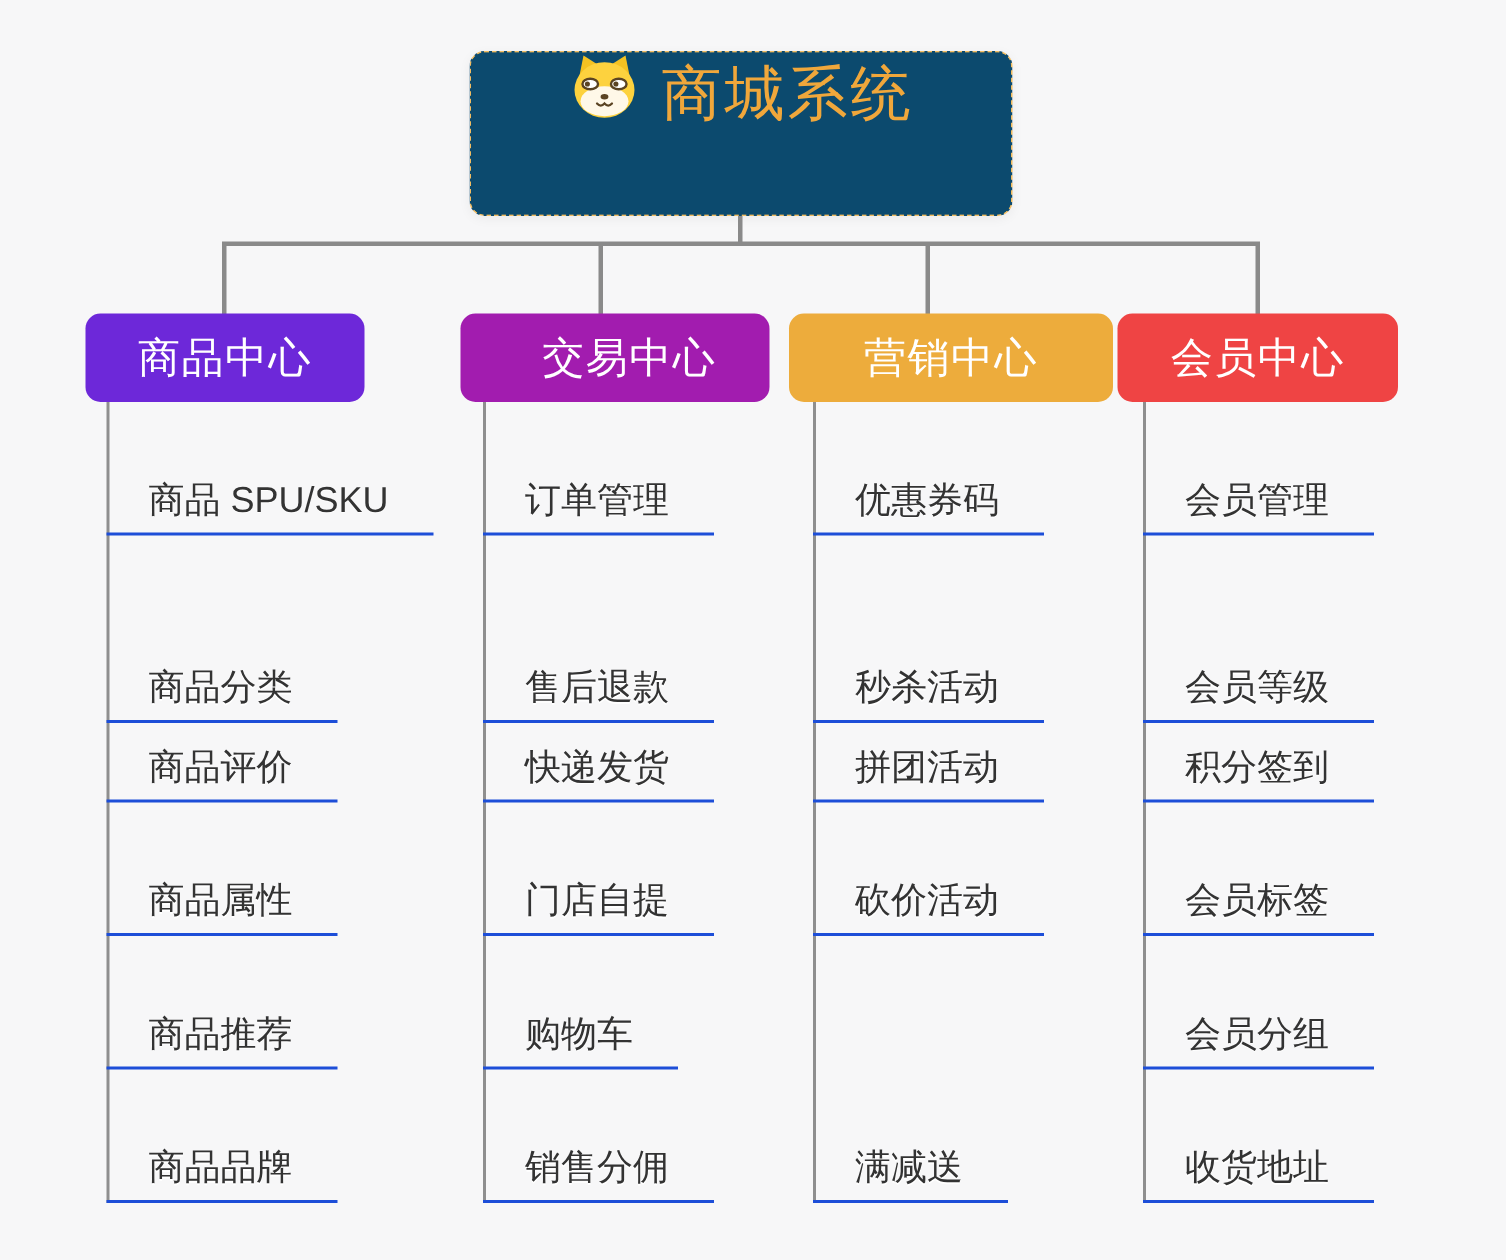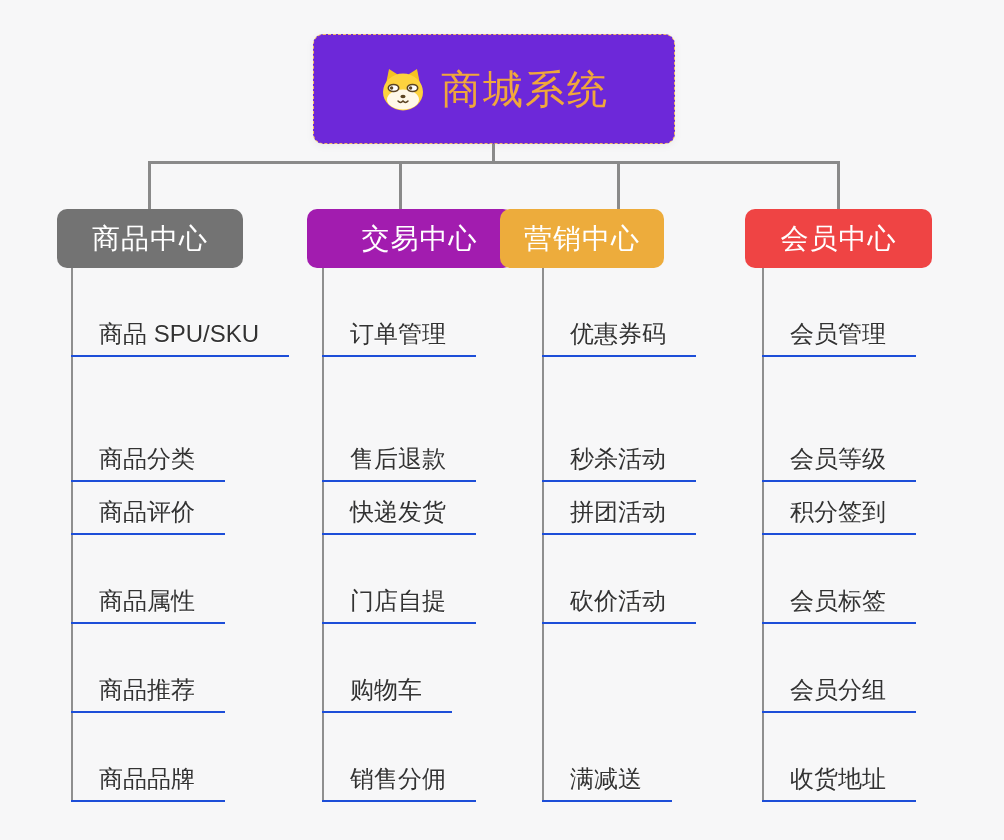--- a/index.html
+++ b/index.html
@@ -1,42 +1,42 @@
 <!DOCTYPE html>
 <html><head>
 <meta charset="utf-8">
 <style>
   html,body{margin:0;padding:0;}
   body{font-family:"Liberation Sans","DejaVu Sans",sans-serif;}
   .canvas{position:relative;width:1004px;height:840px;background:#f7f7f8;overflow:hidden;}
 
   
   .root-node{position:absolute;left:313px;top:34px;width:362px;height:110px;
-    background:#6d28d9;border:1px dashed #f2bd62;border-radius:10px;
+    background:#0c4a6e;border:1px dashed #f2bd62;border-radius:10px;
     box-shadow:0 2px 8px rgba(0,0,0,0.05);
-    display:flex;align-items:center;justify-content:center;gap:14px;box-sizing:border-box;}
+    display:flex;justify-content:center;gap:14px;box-sizing:border-box;}
   .root-title{font-size:40px;color:#f0a73b;letter-spacing:2px;white-space:nowrap;}
 
   
   .line{position:absolute;background:#8a8a8a;}
   .stub-root{left:492px;top:144px;width:3px;height:19px;}
   .bus{left:148px;top:161px;width:692px;height:3px;}
   .drop{top:163px;width:3px;height:47px;}
   .drop-0{left:148px;}
   .drop-1{left:399px;}
   .drop-2{left:617px;}
   .drop-3{left:837px;}
 
   
   .hdr{position:absolute;top:209px;height:59px;border-radius:10px;
     display:flex;align-items:center;justify-content:center;
     color:#ffffff;font-size:28px;letter-spacing:1px;white-space:nowrap;cursor:default;}
   .h0{left:57px;width:186px;}
   .h1{left:307px;width:187px;}
-  .h2{left:500px;width:164px;}
+  .h2{left:526px;width:216px;}
   .h3{left:745px;width:187px;}
 
   
   .spine{position:absolute;top:268px;width:2px;height:534px;background:#8f8f8f;}
   .c0{left:71px;}
   .c1{left:322px;}
   .c2{left:542px;}
   .c3{left:762px;}
 
   
@@ -73,21 +73,21 @@
     <span class="root-title">商城系统</span>
   </div>
 
   <div class="line stub-root"></div>
   <div class="line bus"></div>
   <div class="line drop drop-0"></div>
   <div class="line drop drop-1"></div>
   <div class="line drop drop-2"></div>
   <div class="line drop drop-3"></div>
 
-  <div class="hdr h0" style="background: #737373;">商品中心</div>
+  <div class="hdr h0" style="background: #6d28d9;">商品中心</div>
   <div class="hdr h1" style="background: #a21caf; padding-left: 19px;">交易中心</div>
   <div class="hdr h2" style="background: rgb(237, 172, 60);">营销中心</div>
   <div class="hdr h3" style="background: #ef4444;">会员中心</div>
 
   <div class="spine c0"></div>
   <div class="spine c1"></div>
   <div class="spine c2"></div>
   <div class="spine c3"></div>
 
   <div class="item c0 r0">商品 SPU/SKU</div>

